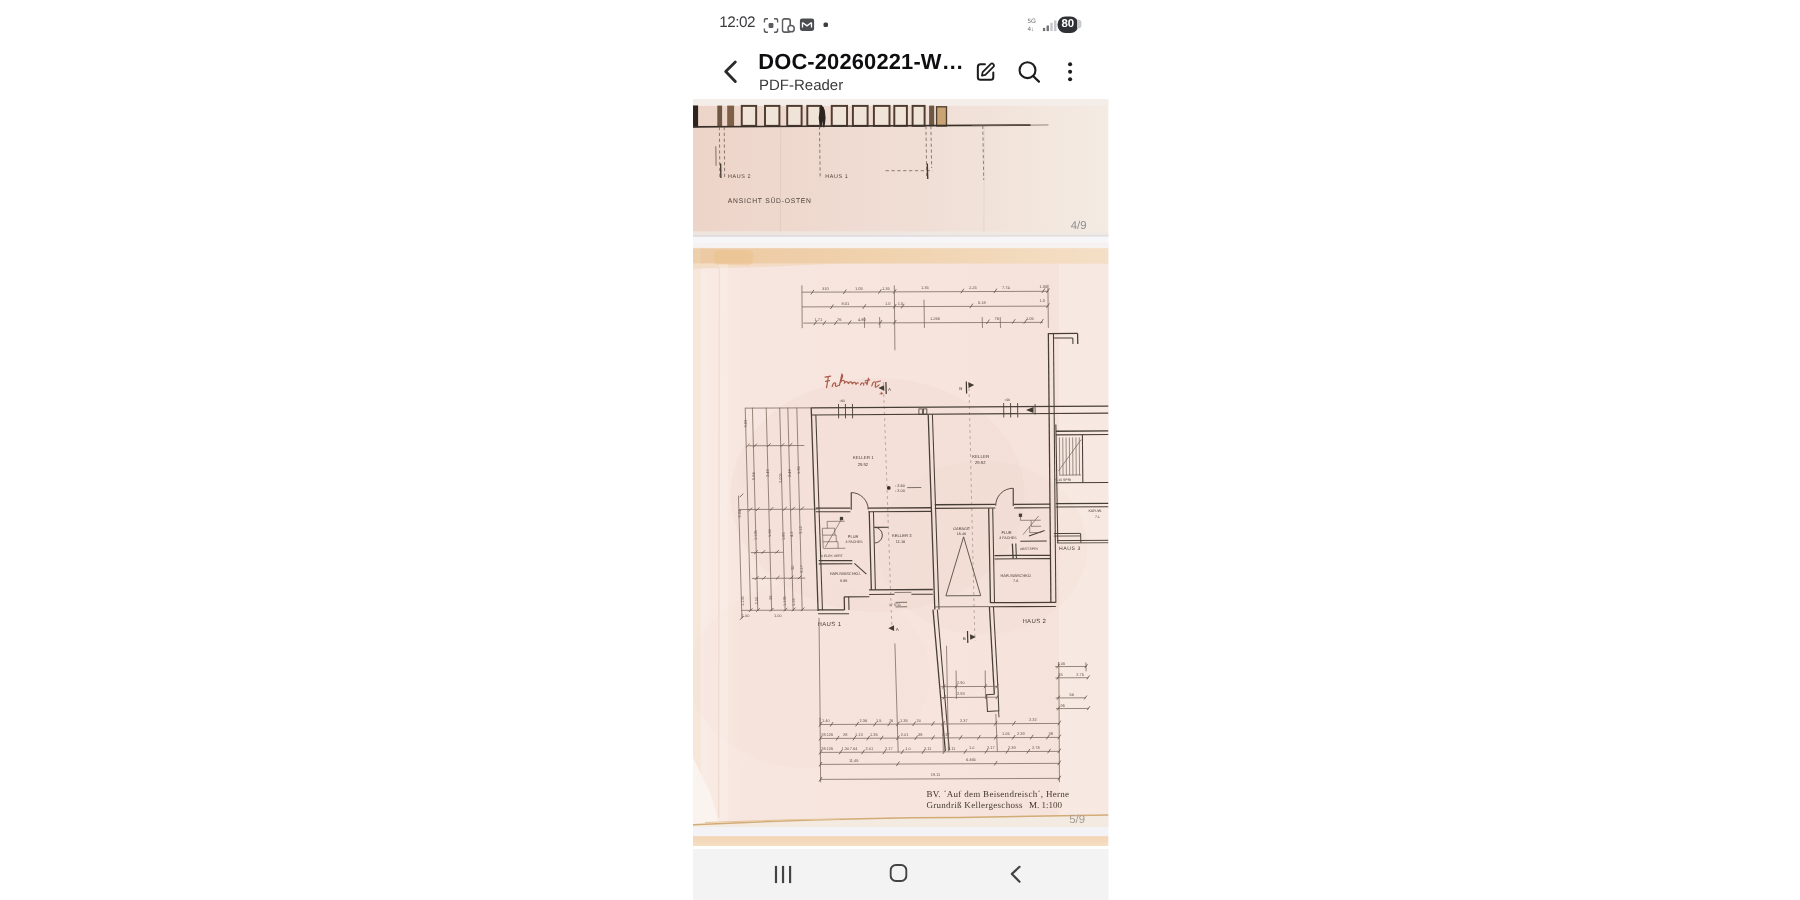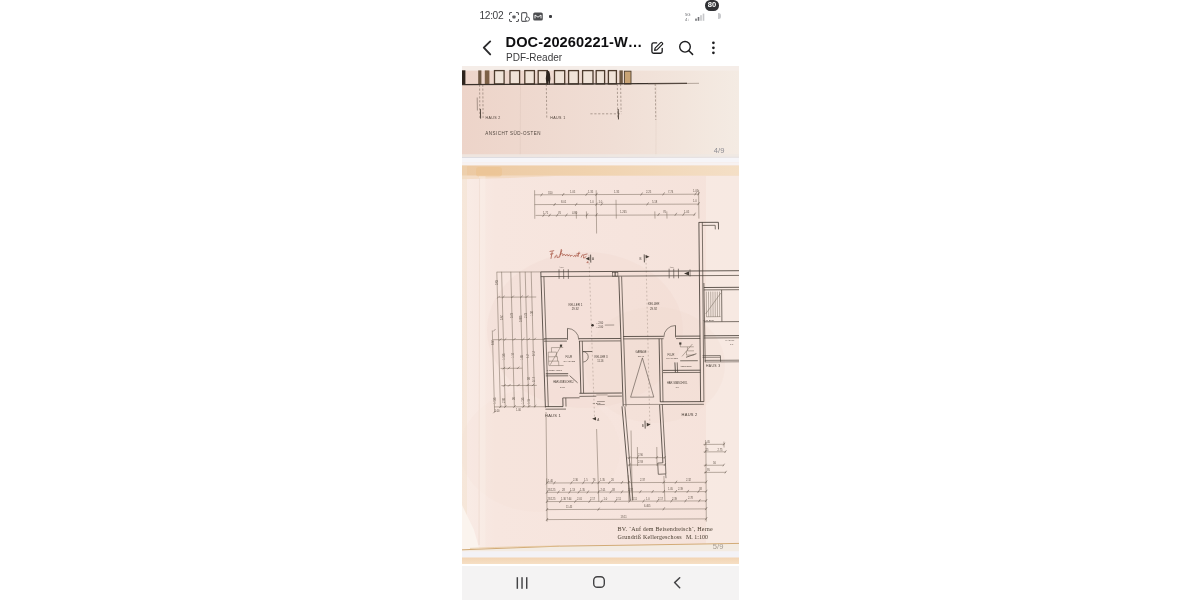--- a/index.html
+++ b/index.html
@@ -38,21 +38,21 @@
     <text x="0" y="8.6" font-size="4.2" fill="#6b6c70" font-family="Liberation Sans">4↓</text>
   </svg>
 
   <svg class="abs" style="left:232.5px;top:12.5px" width="10" height="8" viewBox="0 0 10 8">
     <rect x="0.2" y="5.6" width="1.6" height="2.2" fill="#717276"></rect>
     <rect x="2.7" y="4.0" width="1.6" height="3.8" fill="#717276"></rect>
     <rect x="5.2" y="2.2" width="1.6" height="5.6" fill="#c6c7ca"></rect>
     <rect x="7.7" y="0.6" width="1.6" height="7.2" fill="#c6c7ca"></rect>
   </svg>
 
-  <div class="abs" style="left:243px;top:0;width:13.8px;height:10.6px;background:#303134;border-radius:5.3px;color:#fff;font-size:7.6px;font-weight:bold;text-align:center;line-height:10.8px;">80</div>
+  <div class="abs" style="left:243px;top:11px;width:13.8px;height:10.6px;background:#303134;border-radius:5.3px;color:#fff;font-size:7.6px;font-weight:bold;text-align:center;line-height:10.8px;">80</div>
 
   <div class="abs" style="left:256.2px;top:13px;width:3px;height:6px;background:#c9cacd;border-radius:0 2.5px 2.5px 0;"></div>
 
   <div class="abs" style="left:0;top:28px;width:277px;height:40px;background:#fff;"></div>
 
   <svg class="abs" style="left:20px;top:40.3px" width="10" height="16" viewBox="0 0 10 16">
     <path d="M8.2 1.4 L1.8 7.6 L8.2 14.4" fill="none" stroke="#2b2b2d" stroke-width="1.9" stroke-linecap="round" stroke-linejoin="round"></path>
   </svg>
 
   <div class="abs" style="left:43.5px;top:33.5px;font-size:14.6px;font-weight:bold;color:#0e0e10;letter-spacing:0.1px;white-space:nowrap;">DOC-20260221-W…</div>

